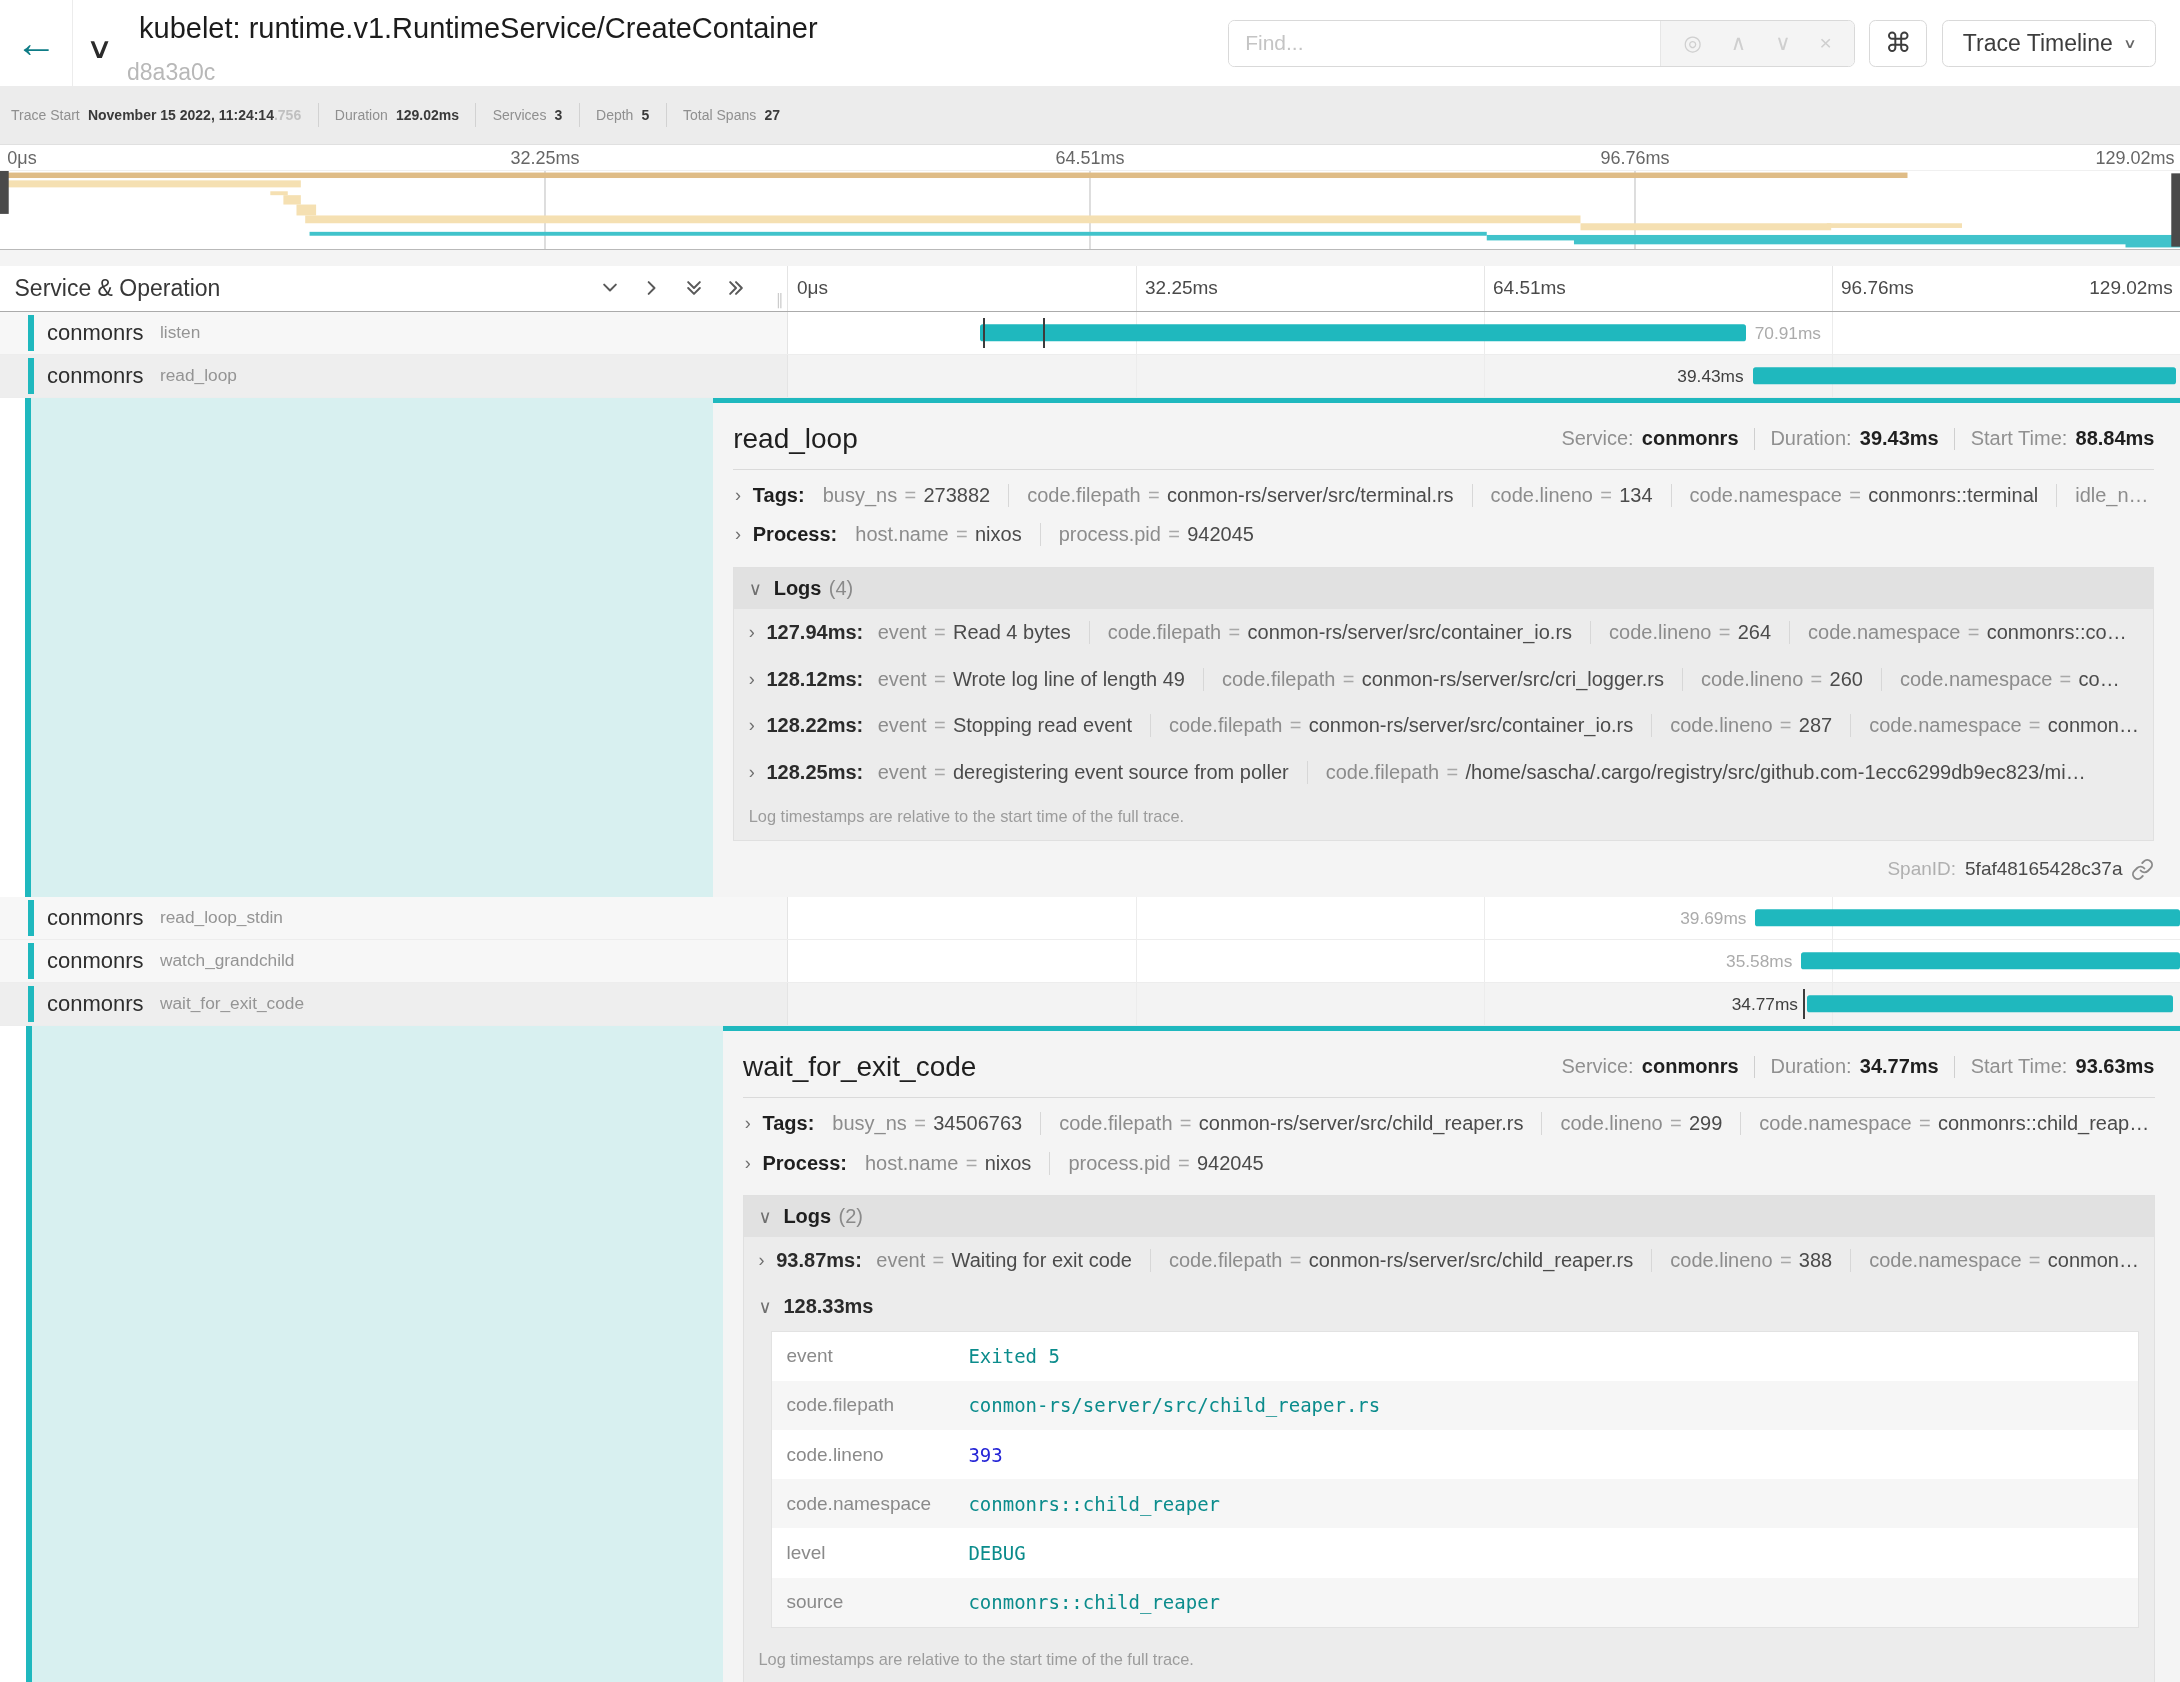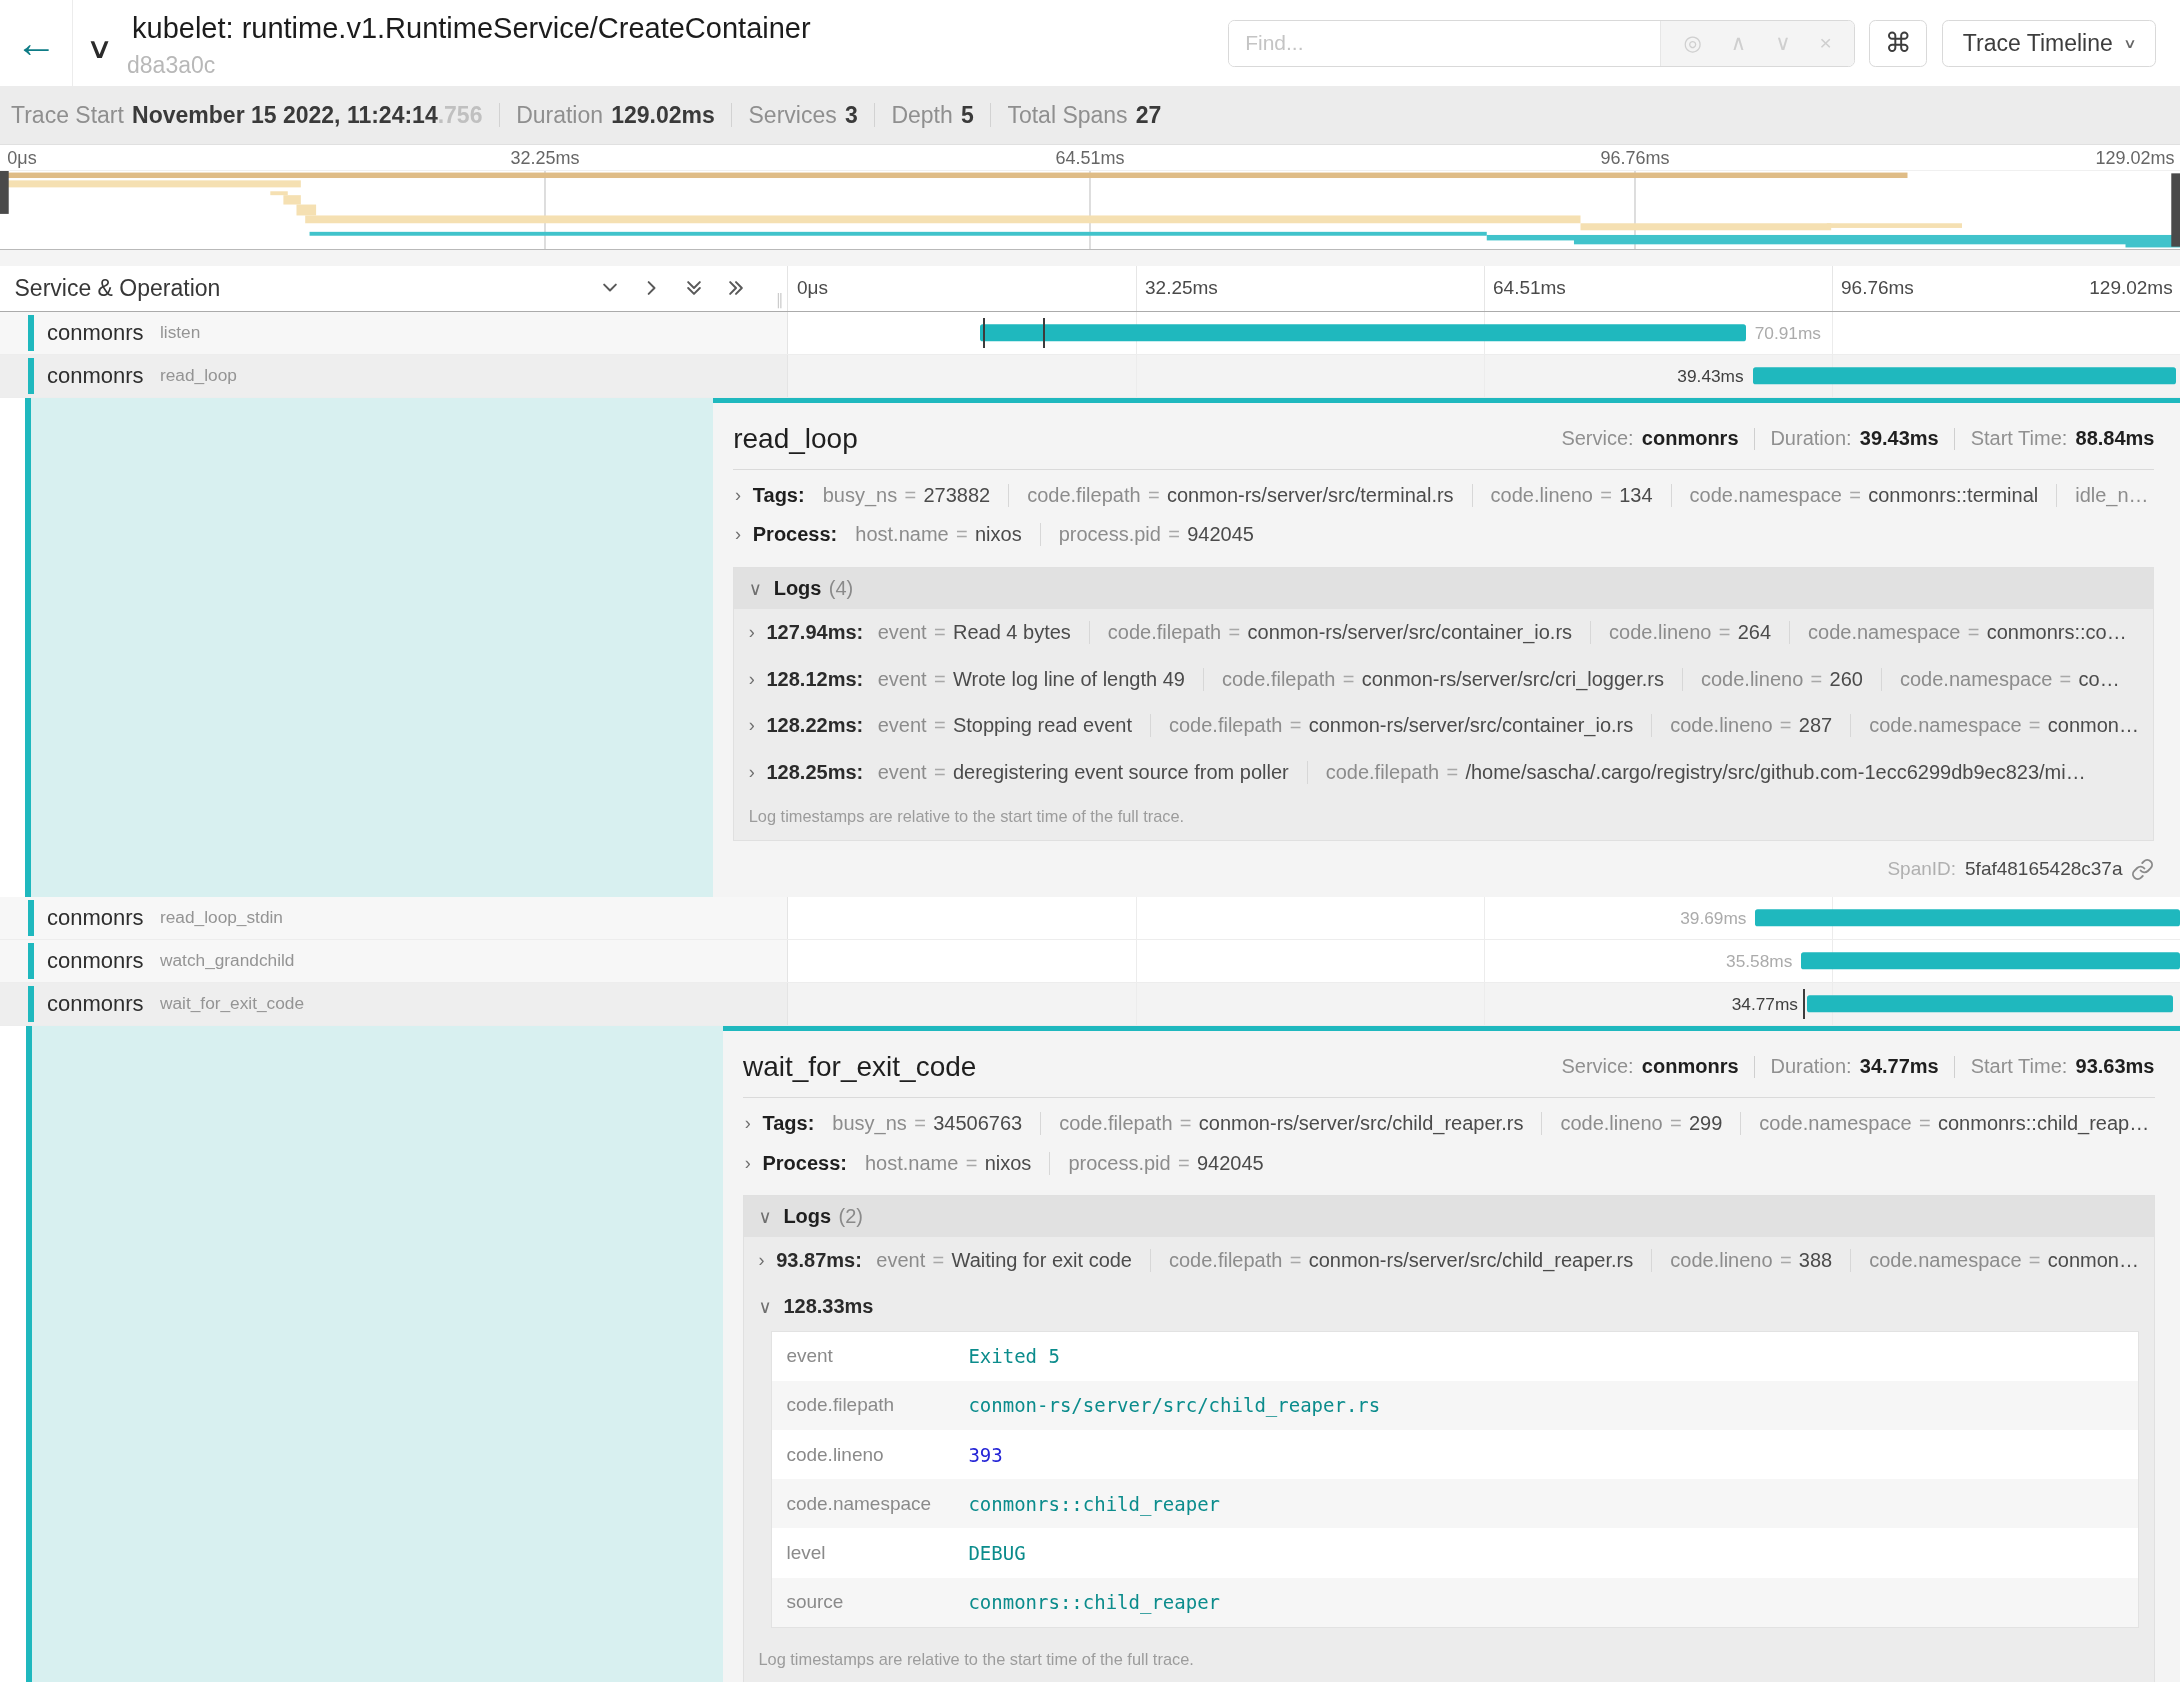--- a/index.html
+++ b/index.html
@@ -7,34 +7,34 @@
   }
   html,body{margin:0;padding:0;background:#fff;}
   .page{width:2180px;font-family:"Liberation Sans",sans-serif;color:#262626;}
 
   
   .topbar{height:86px;display:flex;align-items:stretch;background:#fff;}
   .back-btn{width:73px;border:none;background:#fff;border-right:0.9px solid #ececec;font-size:42px;color:#0e7c86;cursor:pointer;display:flex;align-items:center;justify-content:center;}
   .title-wrap{display:flex;align-items:center;gap:16.4px;padding-left:16.4px;}
   .collapser{font-size:29px;color:#2b2b2b;transform:scaleX(1.3);cursor:pointer;margin-top:9px;}
   .titles{display:flex;flex-direction:column;justify-content:center;}
-  .titles h1{margin:5px;font-size:29px;font-weight:400;color:#1c1c1c;line-height:1.15;}
+  .titles h1{margin:12px;font-size:29px;font-weight:400;color:#1c1c1c;line-height:1.15;}
   .trace-id{font-size:23px;color:#b8b8b8;margin-top:1.8px;}
   .topbar-right{margin-left:auto;display:flex;align-items:center;gap:14.5px;padding-right:23.6px;}
   .find-group{width:625px;height:45px;display:flex;border:0.9px solid #d9d9d9;border-radius:6.4px;overflow:hidden;background:#fff;}
   .find-group input{flex:1;border:0;outline:0;padding:0 16.4px;font-size:21px;color:#555;font-family:inherit;background:#fff;min-width:0;}
   .find-group input::placeholder{color:#c4c4c4;}
   .find-addon{display:flex;align-items:center;gap:29px;padding:0 22px;background:#f4f4f4;border-left:0.9px solid #e6e6e6;color:#cfcfcf;font-size:21px;}
   .find-addon span{cursor:pointer;}
   .cmd-btn{width:58px;height:47px;border:0.9px solid #d9d9d9;border-radius:6.4px;background:#fff;font-size:27px;color:#3d3d3d;cursor:pointer;}
   .view-btn{height:47px;border:0.9px solid #d9d9d9;border-radius:6.4px;background:#fff;font-size:23px;color:#3d3d3d;display:flex;align-items:center;gap:12.7px;padding:0 20px;font-family:inherit;cursor:pointer;}
   .small-chev{font-size:13.6px;color:#666;transform:scaleX(1.4);}
 
   
-  .summary-bar{height:58px;background:#ececec;display:flex;align-items:center;padding:0 11px;font-size:23px;color:#8f8f8f;border-bottom:0.9px solid #e0e0e0;}
+  .summary-bar{height:58px;background:#ececec;display:flex;align-items:center;padding:0 11px;font-size:14px;color:#8f8f8f;border-bottom:0.9px solid #e0e0e0;}
   .sum-item b{color:#3a3a3a;font-weight:700;margin-left:8.2px;}
   .sum-suffix{color:#c0c0c0;font-weight:700;}
   .sep{width:0.9px;height:23.6px;background:#d2d2d2;margin:0 16.4px;}
 
   
   .ruler{position:relative;height:24.5px;background:#fff;font-size:18px;color:#666;}
   .ruler .tick-label{position:absolute;top:2.7px;transform:translateX(-50%);white-space:nowrap;}
   .ruler .tick-label.first{transform:none;}
   .ruler .tick-label.last{transform:none;left:auto !important;right:5.5px;}
   .minimap{position:relative;height:78px;border-bottom:0.9px solid #b9b9b9;border-top:0.9px solid #f0f0f0;cursor:crosshair;}

